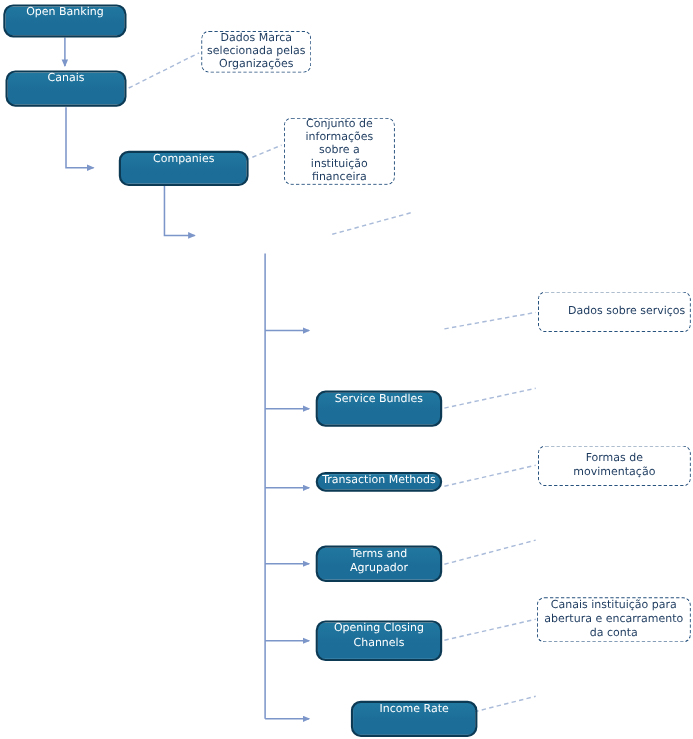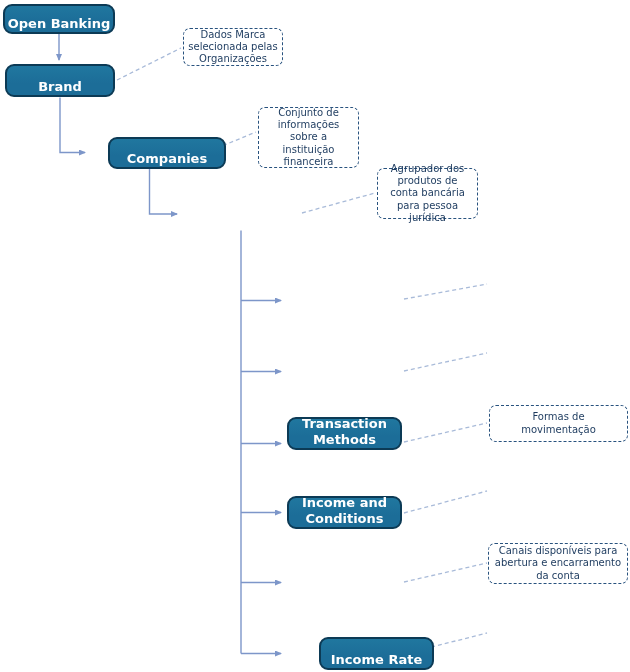--- a/index.html
+++ b/index.html
@@ -41,24 +41,24 @@
     stroke-dasharray: 4 3;
     fill: none;
   }
   .arrow-head { fill: var(--connector, #7d96c9); }
   .node {
     position: absolute;
     background: linear-gradient(180deg, var(--node-fill-top, #20779f) 0%, var(--node-fill, #1c6d98) 60%);
     border: 2.5px solid var(--node-border, #0c3a55);
     border-radius: 9px;
     color: var(--node-text, #ffffff);
-    font-size: 13px;
-    font-weight: bold;
+    font-size: 10px;
+    font-weight: normal;
     display: flex;
-    align-items: flex-end;
+    align-items: flex-start;
     justify-content: center;
     text-align: center;
     line-height: 1.25;
   }
   .node .node-label { white-space: pre-line; padding: 0 2px; }
   .callout {
     position: absolute;
     background: #ffffff;
     border: 1.5px dashed var(--callout-border, #28527e);
     border-radius: 7px;
@@ -104,60 +104,67 @@
     <line class="dash-line" x1="404" y1="513" x2="487" y2="491"></line>
     <line class="dash-line" x1="404" y1="582" x2="487" y2="563"></line>
     <line class="dash-line" x1="404" y1="654" x2="487" y2="633"></line>
   </svg>
 
   <div class="node" style="left:3px; top:4px; width:112px; height:30px;">
     <span class="node-label">Open Banking</span>
   </div>
 
   <div class="node" style="left:5px; top:64px; width:110px; height:33px;">
-    <span class="node-label">Brand</span>
+    <span class="node-label">Canais</span>
   </div>
 
   <div class="node" style="left:108px; top:137px; width:118px; height:32px;">
     <span class="node-label">Companies</span>
   </div>
 
 
 
+  <div class="node" style="left:287px; top:355px; width:115px; height:33px;">
+    <span class="node-label">Service Bundles</span>
+  </div>
 
-  <div class="node" style="left:287px; top:417px; width:115px; height:33px;">
+  <div class="node" style="left:287px; top:429px; width:115px; height:18px;">
     <span class="node-label">Transaction Methods</span>
   </div>
 
   <div class="node" style="left:287px; top:496px; width:115px; height:33px;">
-    <span class="node-label">Income and Conditions</span>
+    <span class="node-label">Terms and Agrupador</span>
   </div>
 
+  <div class="node" style="left:287px; top:564px; width:115px; height:37px;">
+    <span class="node-label">Opening Closing
+Channels</span>
+  </div>
 
   <div class="node" style="left:287px; top:637px; width:115px; height:33px;margin-left:32px;">
     <span class="node-label">Income Rate</span>
   </div>
 
   <div class="callout" style="left:183px; top:28px; width:100px; height:38px;">
     <span>Dados Marca selecionada pelas Organizações</span>
   </div>
 
   <div class="callout" style="left:258px; top:107px; width:101px; height:61px;">
     <span>Conjunto de informações sobre a instituição financeira</span>
   </div>
 
-  <div class="callout" style="left:377px; top:168px; width:101px; height:51px;">
-    <span>Agrupador dos produtos de conta bancária para pessoa jurídica</span>
+
+  <div class="callout" style="left:489px; top:265px; width:139px; height:37px;">
+    <span>Dados sobre serviços</span>
   </div>
-
 
 
   <div class="callout" style="left:489px; top:405px; width:139px; height:37px;">
     <span>Formas de movimentação</span>
   </div>
 
 
   <div class="callout" style="left:488px; top:543px; width:140px; height:41px;">
-    <span>Canais disponíveis para abertura e encarramento da conta</span>
+    <span>Canais instituição para abertura e encarramento da conta</span>
   </div>
 
 
 </div>
 
 </body></html>

